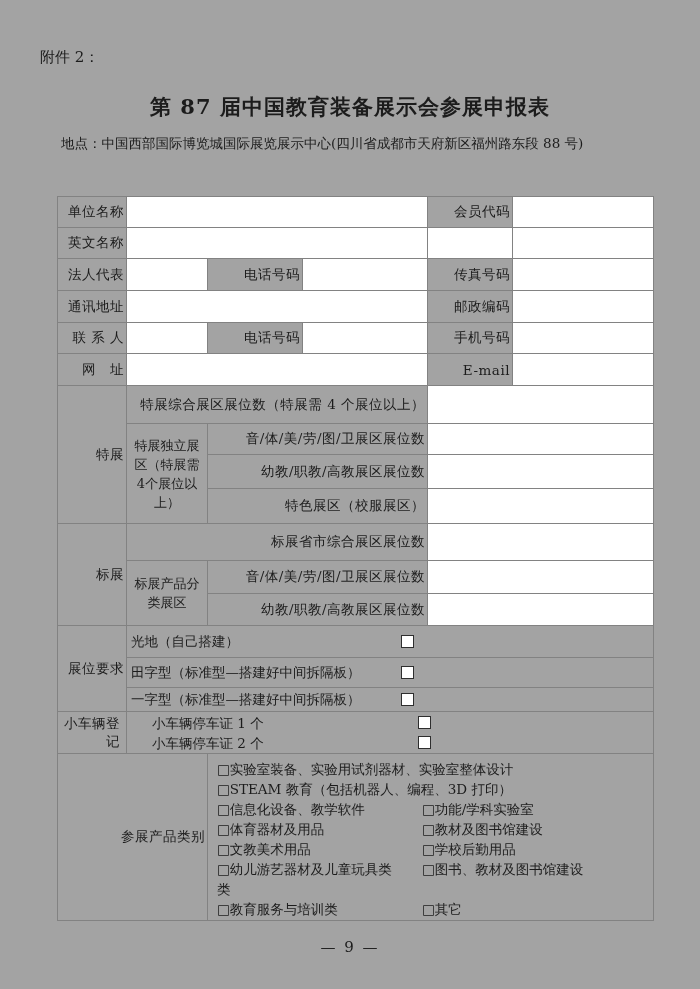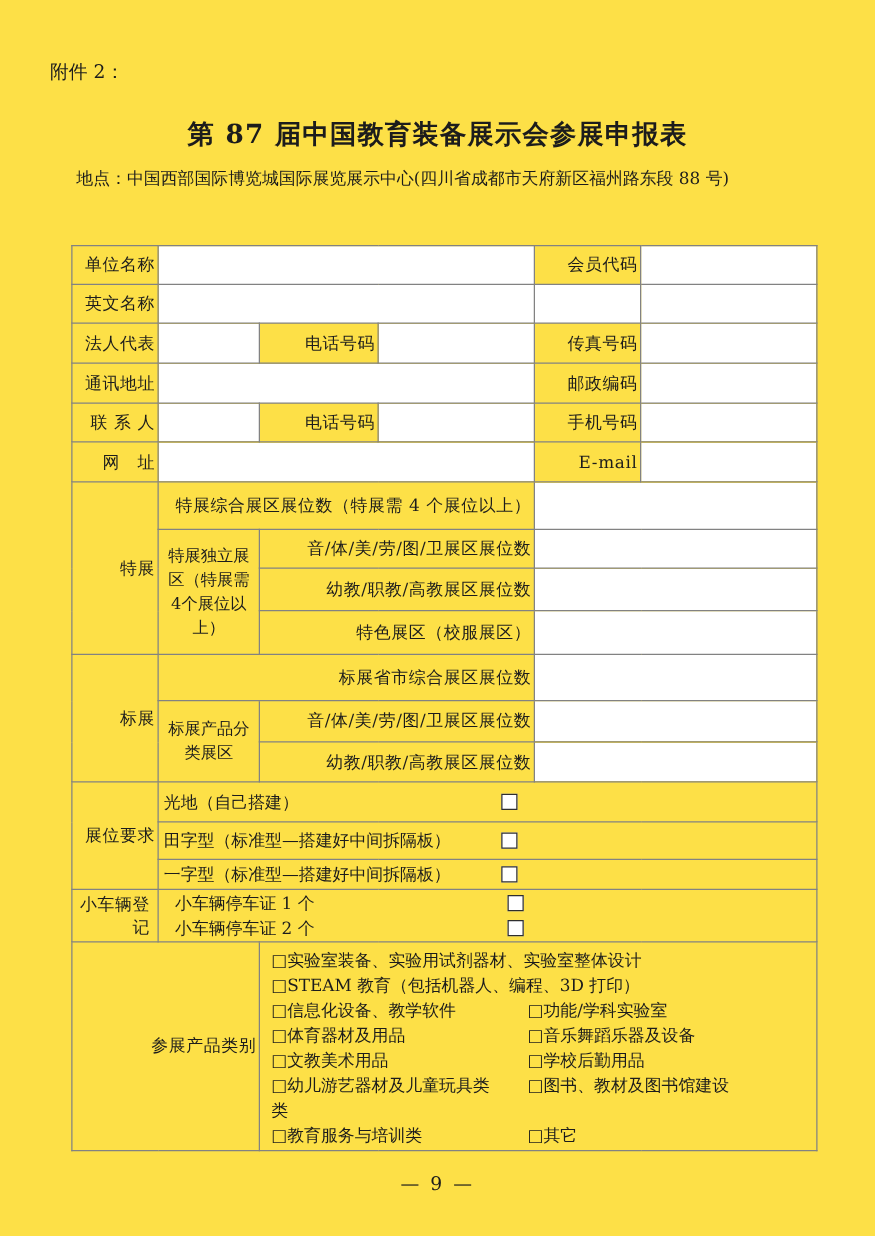--- a/index.html
+++ b/index.html
@@ -1,39 +1,39 @@
 <!DOCTYPE html>
 <html><head>
 <meta charset="utf-8">
 <style>
   html,body{margin:0;padding:0;background:#e8e8e8;}
   .page{
     position:relative;width:700px;height:989px;margin:0 auto;
-    background:#fde047;color:#1c1c1c;
+    background:#a3a3a3;color:#1c1c1c;
     font-family:"DejaVu Serif","Liberation Serif",serif;
     overflow:hidden;
   }
   .attachment{position:absolute;left:40px;top:48px;font-size:15px;}
   .title{position:absolute;left:0;right:0;top:93px;margin:0;text-align:center;
          font-size:21px;font-weight:bold;letter-spacing:1px;}
   .meta{position:absolute;left:61px;top:132px;font-size:13.5px;line-height:23px;}
   .meta div{white-space:nowrap;}
 
   table.form{
     position:absolute;left:57px;top:196px;width:597px;
     border-collapse:collapse;table-layout:fixed;font-size:13.5px;
   }
   td{border:1px solid #828282;padding:0;overflow:hidden;}
   td.lbl{text-align:right;vertical-align:middle;padding:1px 2px;letter-spacing:0.5px;}
   td.sub{text-align:center;vertical-align:middle;padding:2px 4px;font-size:13px;line-height:19px;letter-spacing:0;}
   td.field{background:#ffffff;}
   td.opt{position:relative;text-align:left;vertical-align:middle;padding-left:4px;}
   .cb{position:absolute;left:274px;top:50%;margin-top:-7px;width:11px;height:11px;
       border:1.5px solid #2e2e2e;background:#fff;display:inline-block;}
-  td.veh{vertical-align:middle;padding-left:13px;}
+  td.veh{vertical-align:middle;padding-left:25px;}
   .veh-line{position:relative;height:20px;line-height:20px;}
   .veh-line .cb{left:266px;}
   td.prod{vertical-align:top;padding:5px 0 0 9px;font-size:13.5px;}
   .prod-line{position:relative;height:20px;line-height:20px;white-space:nowrap;}
   .prod-right{position:absolute;left:205px;top:0;}
   .pageno{position:absolute;left:0;right:0;top:938px;text-align:center;font-size:15px;letter-spacing:2px;}
 </style>
 </head>
 <body>
 
@@ -180,21 +180,21 @@
           <div class="prod-line">
             <span>□STEAM 教育（包括机器人、编程、3D 打印）</span>
             <span class="prod-right"></span>
           </div>
           <div class="prod-line">
             <span>□信息化设备、教学软件</span>
             <span class="prod-right">□功能/学科实验室</span>
           </div>
           <div class="prod-line">
             <span>□体育器材及用品</span>
-            <span class="prod-right">□音乐舞蹈乐器及设备</span>
+            <span class="prod-right">□教材及图书馆建设</span>
           </div>
           <div class="prod-line">
             <span>□文教美术用品</span>
             <span class="prod-right">□学校后勤用品</span>
           </div>
           <div class="prod-line">
             <span>□幼儿游艺器材及儿童玩具类</span>
             <span class="prod-right">□图书、教材及图书馆建设</span>
           </div>
           <div class="prod-line">

